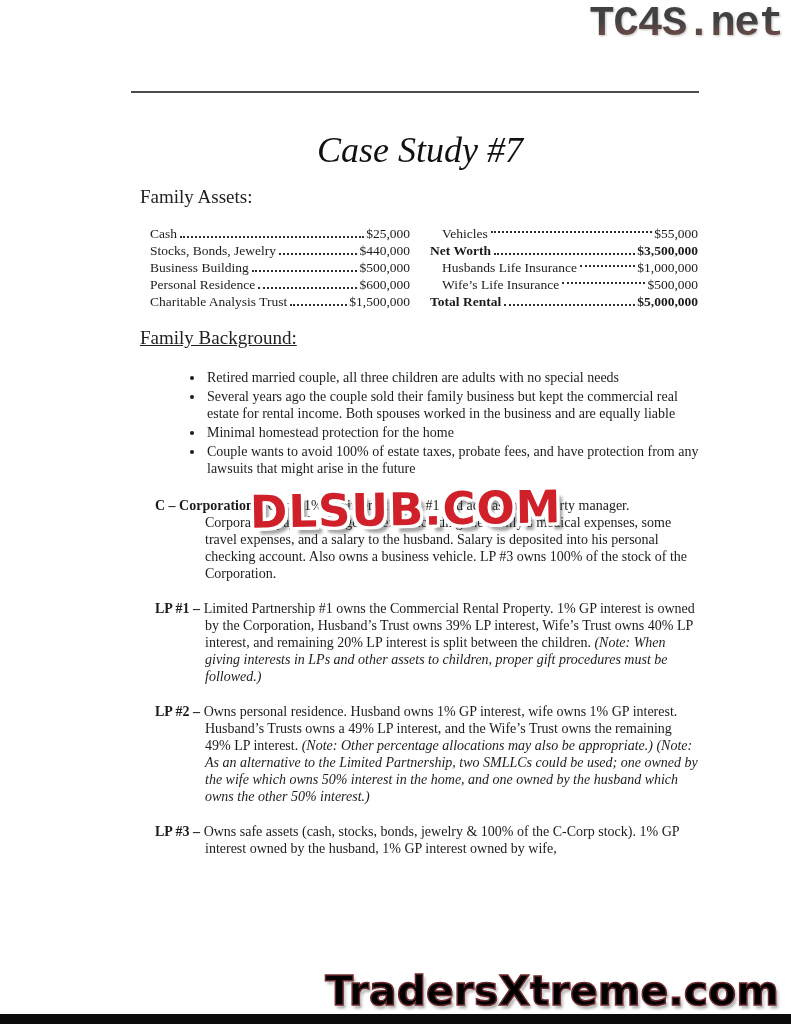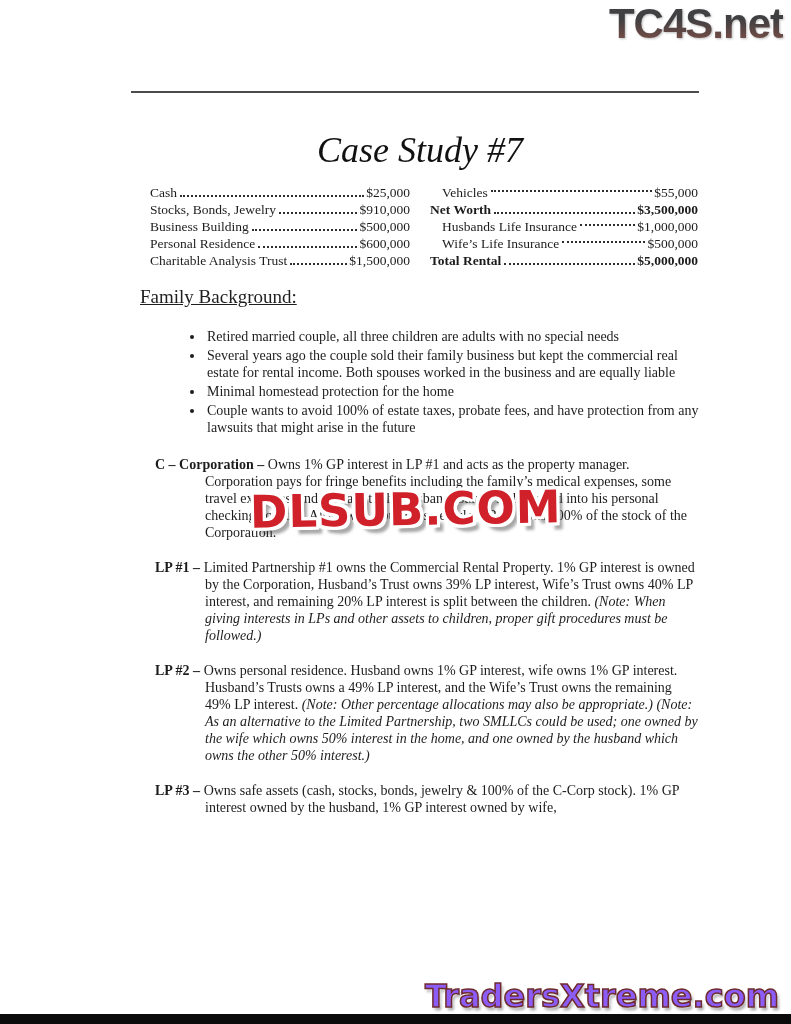--- a/index.html
+++ b/index.html
@@ -5,21 +5,21 @@
   html,body { margin:0; padding:0; }
   body { background:#ffffff; font-family:"Liberation Serif","DejaVu Serif",serif; }
   .page {
     position:relative; width:791px; height:1024px; background:#ffffff;
     overflow:hidden; color:#1c1c1c;
   }
 
   
   .tc4s {
     position:absolute; top:0px; right:8px;
-    font-family:Liberation Sans, sans-serif;
+    font-family:Liberation Mono, monospace;
     font-weight:900; font-size:42px; letter-spacing:-1px;
     background:linear-gradient(180deg,#434345 0%,#404042 40%,#6b4a45 75%,#91605a 100%);
     -webkit-background-clip:text; background-clip:text; color:transparent;
     filter:drop-shadow(1px 1px 1px rgba(0,0,0,0.25));
   }
 
   
   .toprule { position:absolute; left:131px; top:91px; width:568px; height:2px; background:#4c4c4c; }
 
   .content { position:absolute; left:140px; top:0; width:560px; }
@@ -63,51 +63,52 @@
     text-shadow:
       -3px -3px 0 #fff, 3px -3px 0 #fff, -3px 3px 0 #fff, 3px 3px 0 #fff,
       -3px 0 0 #fff, 3px 0 0 #fff, 0 -3px 0 #fff, 0 3px 0 #fff,
       6px 7px 3px rgba(60,60,60,0.45);
   }
 
   
   .txtreme {
     position:absolute; right:12px; bottom:9px;
     font-family:"DejaVu Sans","Liberation Sans",sans-serif;
-    font-weight:800; font-size:32px; letter-spacing:0px;
-    color:#8b5cf6;
+    font-weight:800; font-size:41px; letter-spacing:0px;
+    color:#000000;
     -webkit-text-stroke:1.5px #6e2a2e;
     text-shadow:0 0 4px #ffffff, 0 0 4px #ffffff, 2px 3px 3px rgba(0,0,0,0.45);
   }
   .bottombar { position:absolute; left:0; right:0; bottom:0; height:10px; background:#0b0b0b; }
 </style>
 </head>
 <body>
 
 <div class="page">
 
   <div class="tc4s">TC4S.net</div>
   <div class="toprule"></div>
 
   <div class="content">
 
     <div class="title">Case Study #7</div>
 
+    <h2 class="h2 assets">Family Assets:</h2>
 
     <div class="atable">
       <div class="acol left">
         <div class="arow">
             <span class="alabel">Cash</span>
             <span class="leader"></span>
             <span class="aval">$25,000</span>
           </div>
         <div class="arow">
             <span class="alabel">Stocks, Bonds, Jewelry</span>
             <span class="leader"></span>
-            <span class="aval">$910,000</span>
+            <span class="aval">$440,000</span>
           </div>
         <div class="arow">
             <span class="alabel">Business Building</span>
             <span class="leader"></span>
             <span class="aval">$500,000</span>
           </div>
         <div class="arow">
             <span class="alabel">Personal Residence</span>
             <span class="leader"></span>
             <span class="aval">$600,000</span>

